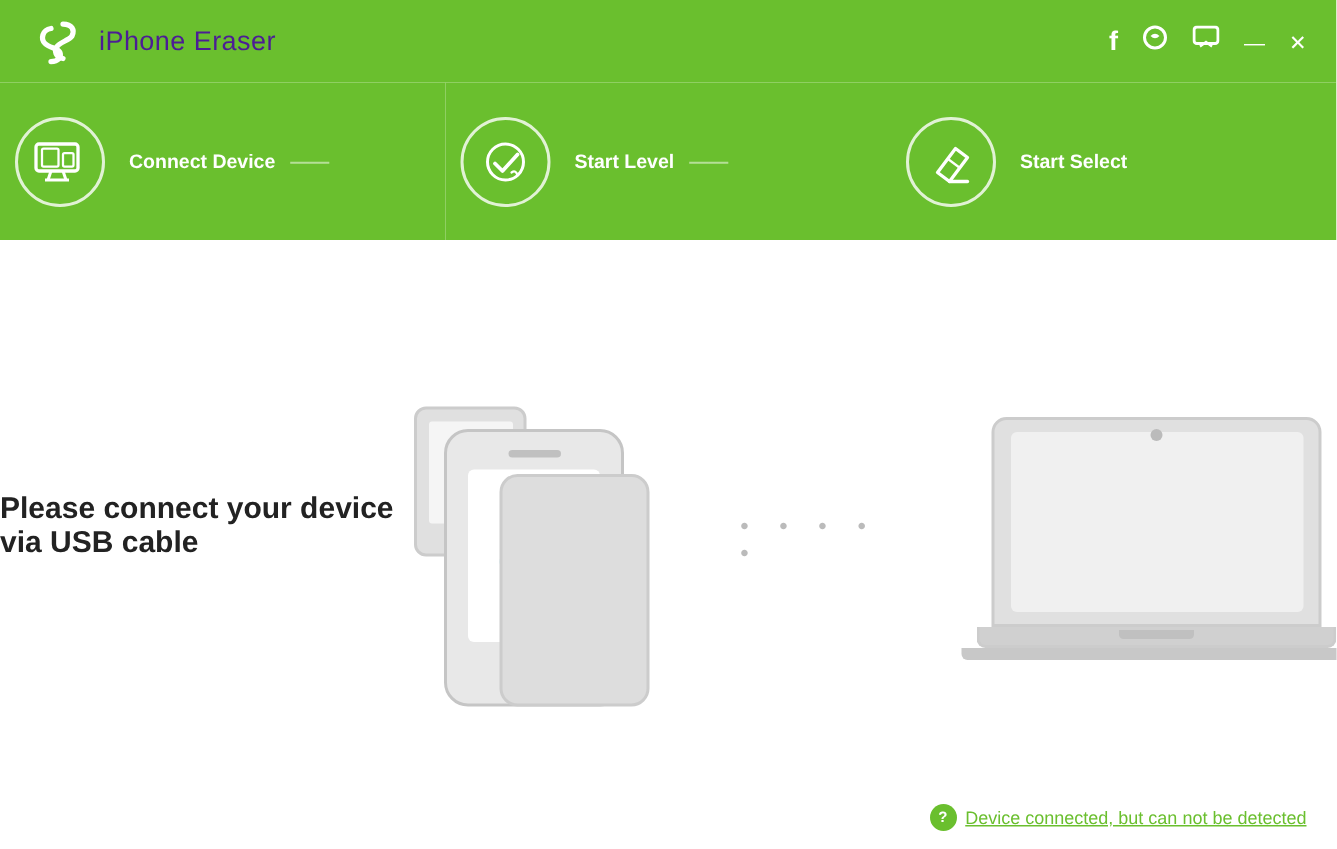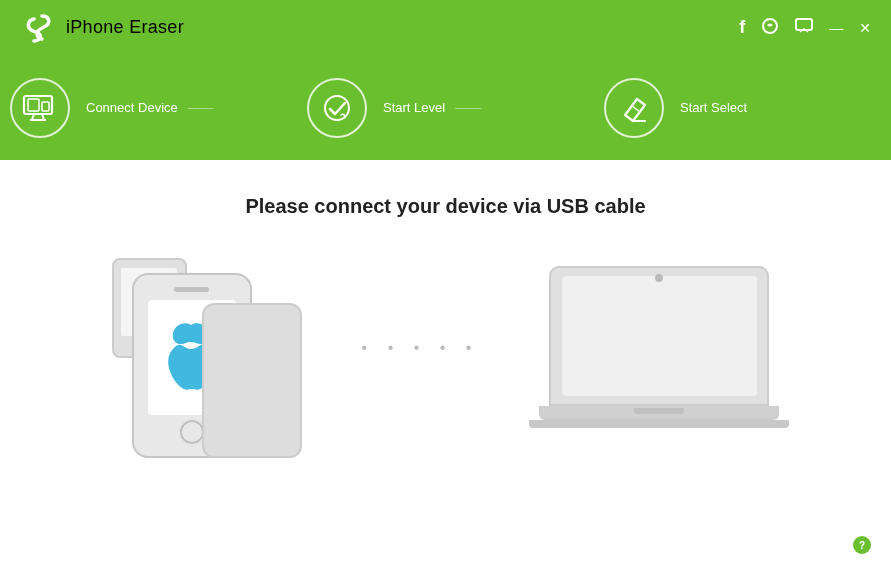--- a/index.html
+++ b/index.html
@@ -23,21 +23,21 @@
     .logo-area {
       display: flex;
       align-items: center;
       gap: 10px;
     }
     .logo-icon {
       width: 36px;
       height: 36px;
     }
     .app-title {
-      color: #000000;
+      color: #4c1d95;
       font-size: 18px;
       font-weight: 500;
       letter-spacing: 0.3px;
     }
     .title-bar-controls {
       position: absolute;
       right: 20px;
       display: flex;
       align-items: center;
       gap: 16px;
@@ -52,21 +52,20 @@
       font-size: 14px;
       cursor: pointer;
       background: none;
       border: none;
     }
 
     
     .main-content {
       padding: 35px 0 20px 0;
       display: flex;
-      flex-direction: column;
       align-items: center;
     }
     .main-title {
       font-size: 20px;
       font-weight: 700;
       color: #222;
       margin-bottom: 40px;
     }
 
     
@@ -279,20 +278,21 @@
       justify-content: center;
     }
     .step-block.active-step .step-icon-circle {
       border-color: rgba(255,255,255,0.8);
     }
     .step-text-part {
       flex: 1;
       display: flex;
       align-items: center;
       padding-left: 6px;
+      font-weight: bold;
     }
     .step-name {
       font-size: 13px;
       color: #888;
     }
     .step-block.active-step .step-name {
       color: #fff;
     }
   </style>
 </head>
@@ -420,15 +420,16 @@
       <div class="laptop-base">
         <div style="width:50px;height:6px;background:#c0c0c0;border-radius:0 0 3px 3px;margin:0 auto;margin-top:2px;"></div>
       </div>
       <div class="laptop-foot"></div>
     </div>
 
   </div>
 
   <div class="status-bar">
     <div class="status-icon">?</div>
+    <span class="status-text">Device connected, but can not be detected</span>
   </div>
 
 </div>
 
 </body></html>

